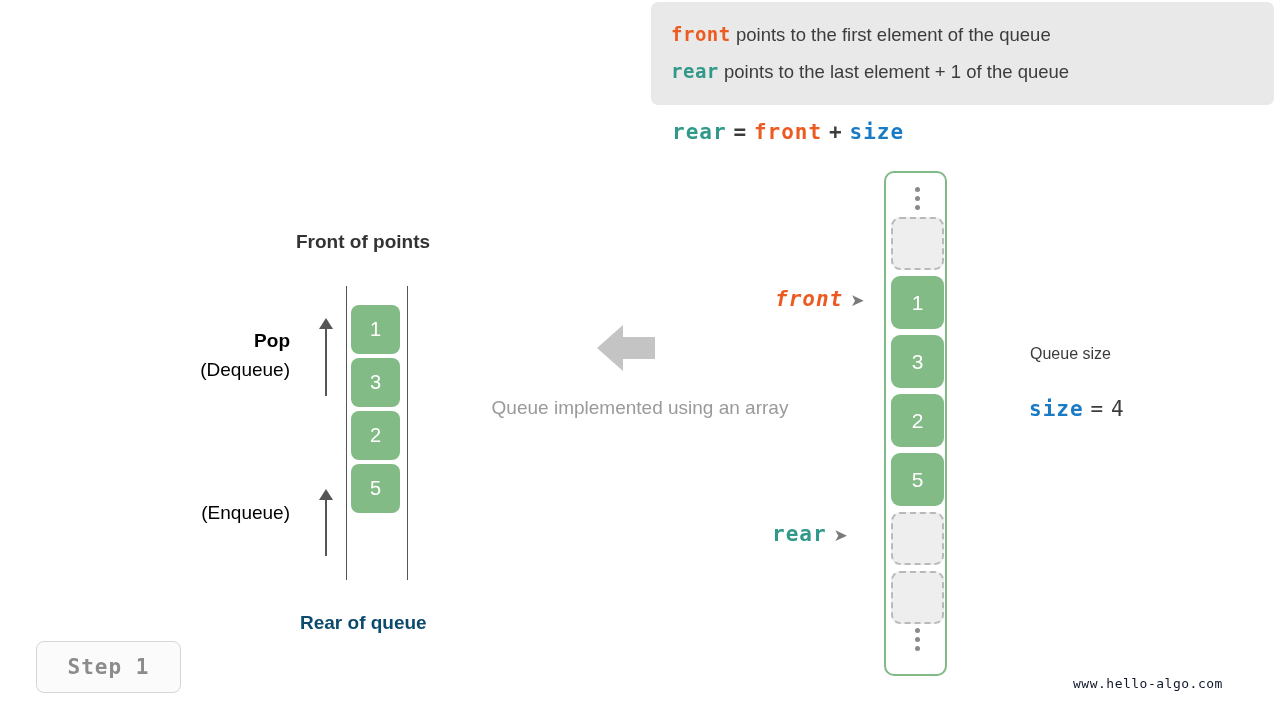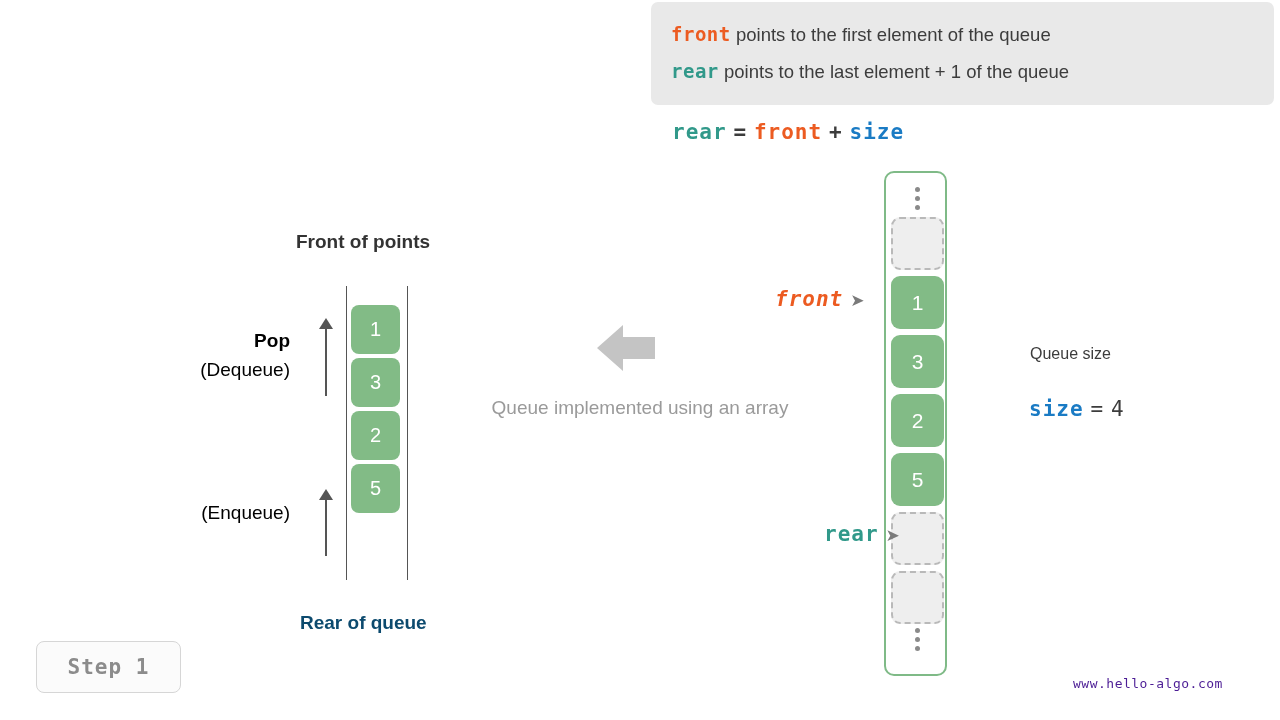--- a/index.html
+++ b/index.html
@@ -191,21 +191,21 @@
     font-size: 21px;
     letter-spacing: 1px;
   }
   .ptr .caret {
     color: #7a7a7a;
     font-size: 17px;
     margin-left: 7px;
     font-family: "DejaVu Sans", sans-serif;
   }
   #front-pointer { left: 775px; top: 287px; font-style: italic; }
-  #rear-pointer  { left: 824px; top: 522px; text-align: center; }
+  #rear-pointer  { left: 772px; top: 522px; text-align: center; }
 
   
   #queue-size-title {
     left: 1030px; top: 345px;
     font-size: 16px;
     color: #3c3c3c;
     white-space: nowrap;
   }
   #queue-size-value {
     left: 1029px; top: 380px;
@@ -236,21 +236,21 @@
     color: #8c8c8c;
     letter-spacing: 1px;
     box-sizing: border-box;
   }
 
   
   #watermark {
     left: 1073px; top: 676px;
     font-family: "DejaVu Sans Mono","Liberation Mono",monospace;
     font-size: 13px;
-    color: #4c1d95;
+    color: #0f172a;
     letter-spacing: 0.5px;
     white-space: nowrap;
   }
 </style>
 </head>
 <body>
 
 <div class="abs" id="legend-box">
   <div class="legend-line">
     <span class="mono kw-front">front</span>

